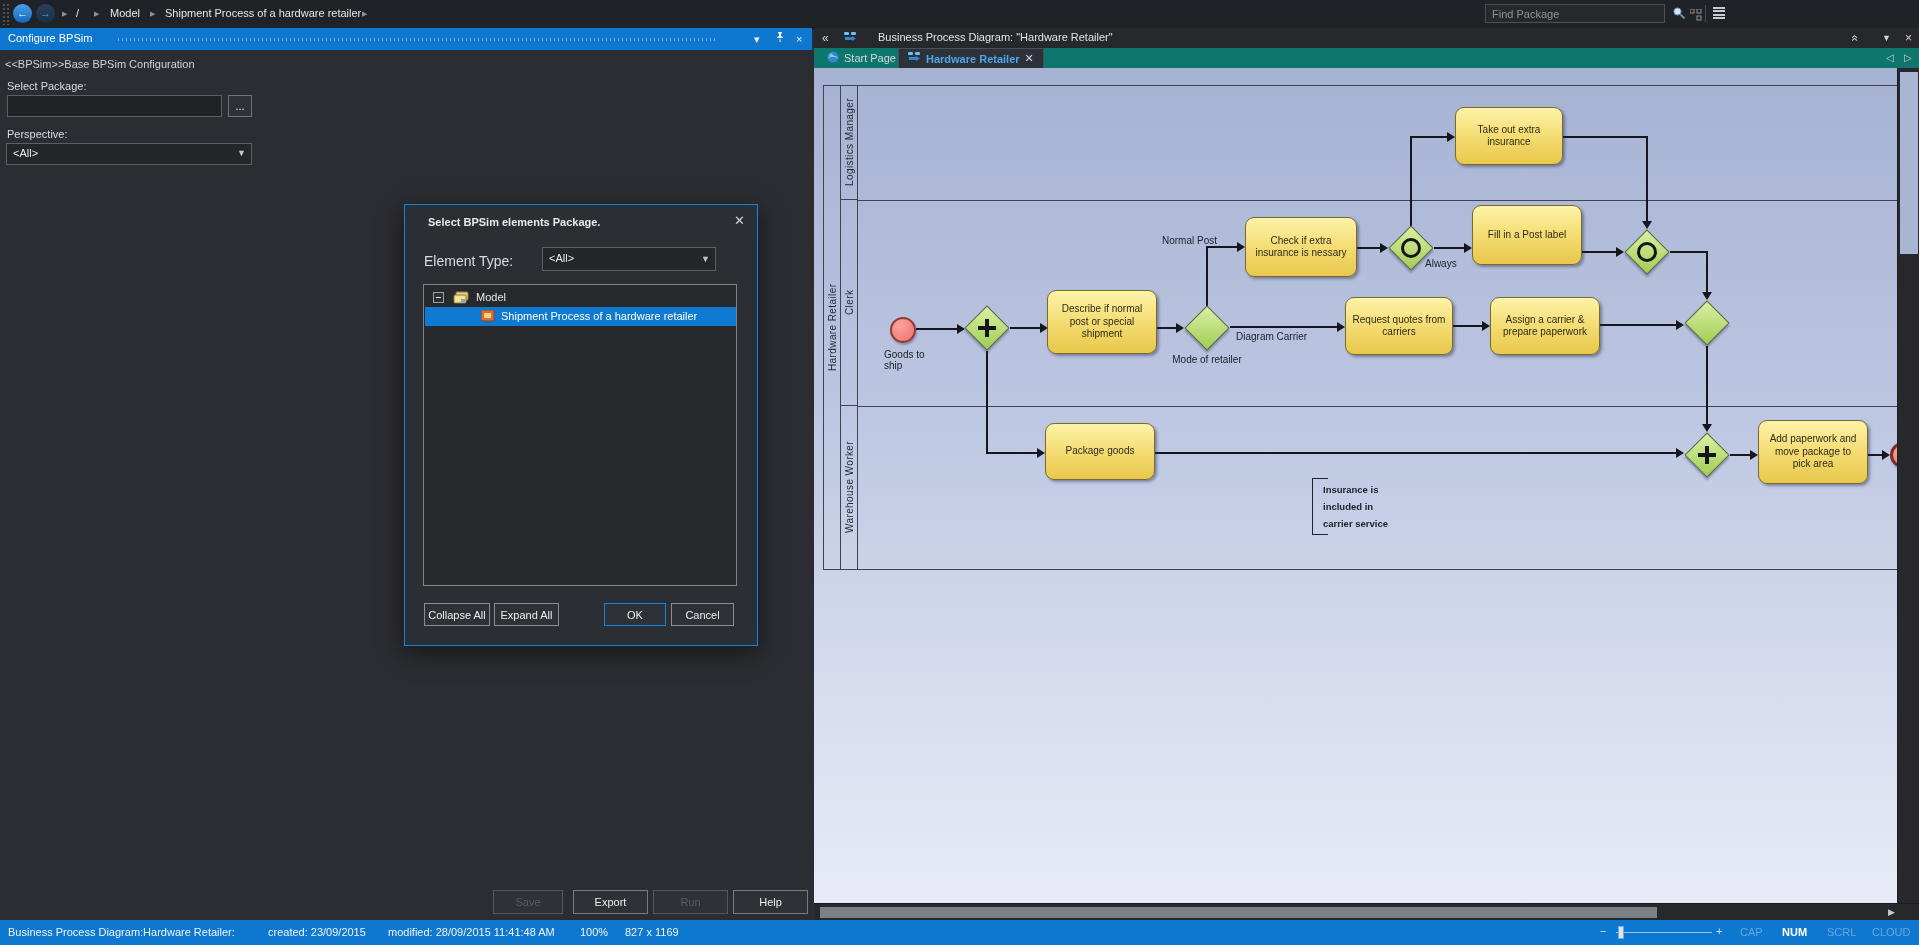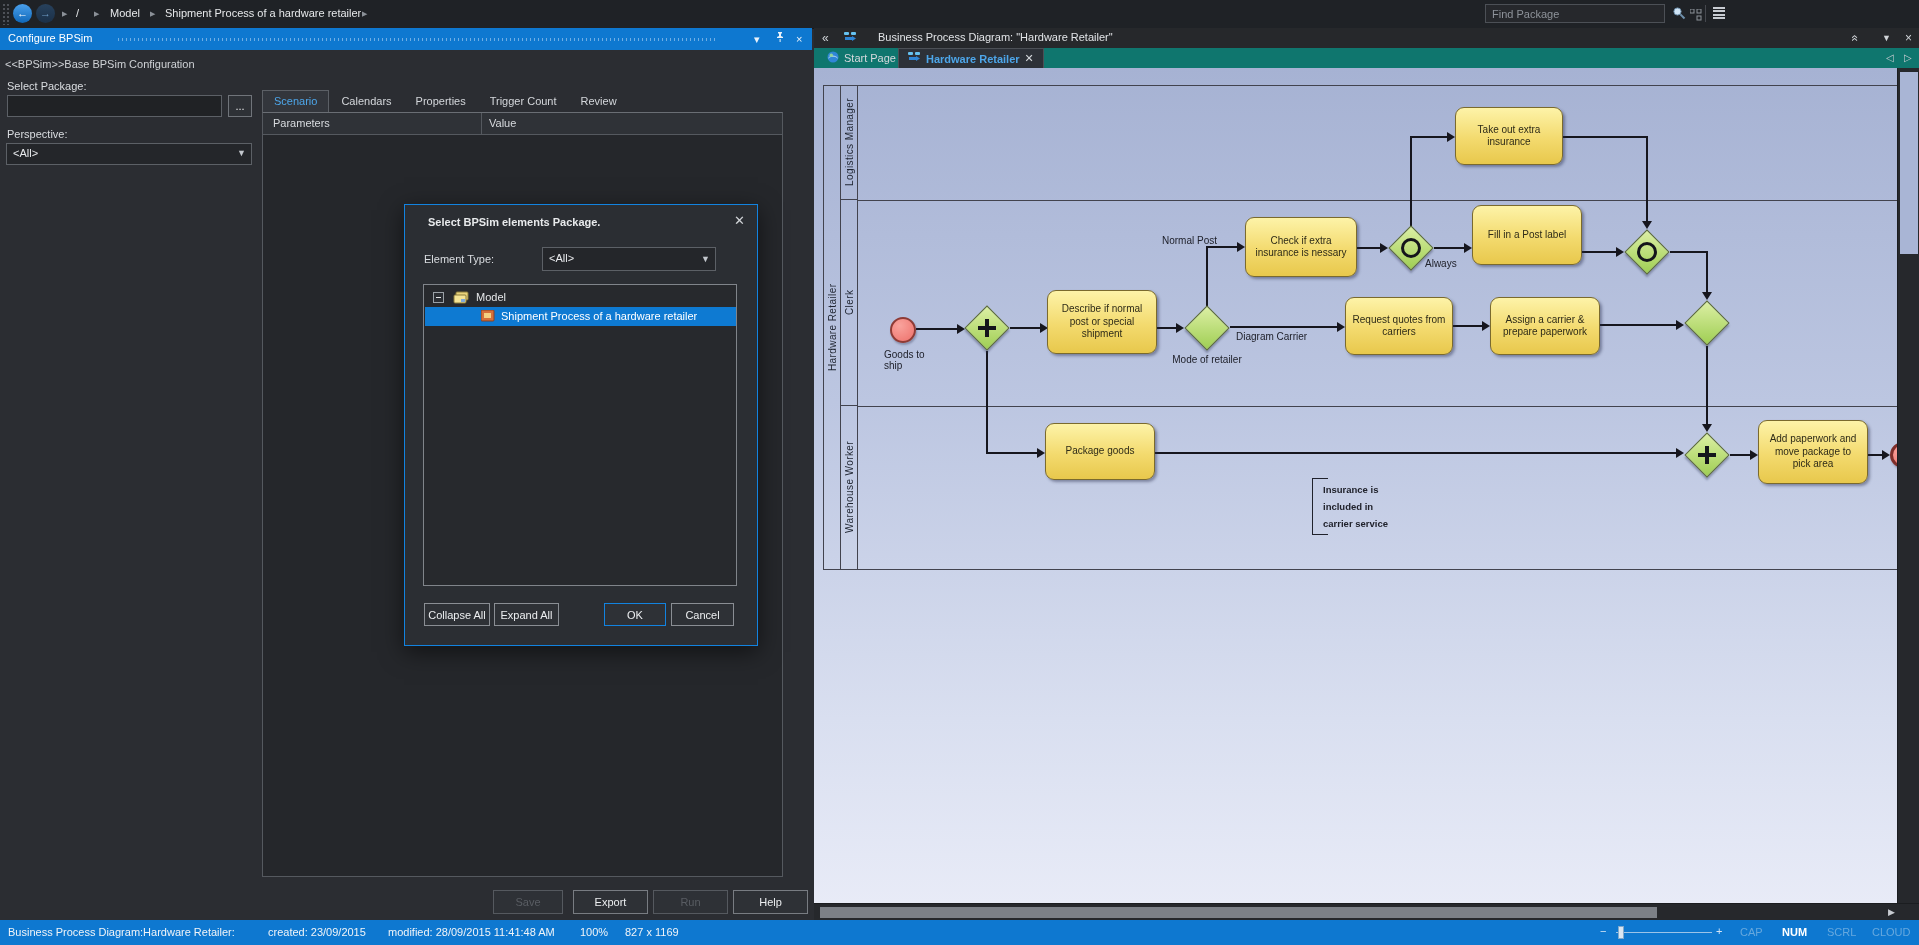--- a/index.html
+++ b/index.html
@@ -46,21 +46,21 @@
   .ptable .hd .c2{position:absolute;left:226px;top:4px;font-size:11px;color:#d8dbdf;}
   .ptable .coldiv{position:absolute;left:218px;top:0;width:1px;height:22px;background:#55595f;}
   .lbtn{position:absolute;top:862px;height:24px;background:#2e3136;border:1px solid #787c82;box-sizing:border-box;
     font-size:11px;display:flex;align-items:center;justify-content:center;color:#eceef0;}
   .lbtn.dis{color:#595d63;border-color:#55595f;}
   
   .dialog{position:absolute;left:404px;top:204px;width:352px;height:440px;background:#2b2e33;border:1px solid #1283e0;
     box-shadow:0 6px 22px rgba(0,0,0,.55);z-index:60;}
   .dialog .dtitle{position:absolute;left:23px;top:11px;font-size:11px;color:#e8eaec;font-weight:bold;}
   .dialog .dclose{position:absolute;right:12px;top:8px;color:#d2d5d9;font-size:13px;}
-  .dialog .dlabel{position:absolute;left:19px;top:48px;font-size:11px;color:#dadde1;}
+  .dialog .dlabel{position:absolute;left:19px;top:48px;font-size:14px;color:#dadde1;}
   .dtree{position:absolute;left:18px;top:79px;width:314px;height:302px;background:#27292d;border:1px solid #80848a;box-sizing:border-box;}
   .trow{position:absolute;left:1px;width:311px;height:19px;font-size:11px;color:#e4e6e8;}
   .trow.sel{background:#0e7ad2;color:#fff;}
   .expbox{position:absolute;left:8px;top:4px;width:11px;height:11px;border:1px solid #9aa0a6;background:#2b2e33;box-sizing:border-box;}
   .expbox i{position:absolute;left:2px;top:4px;width:5px;height:1px;background:#e4e6e8;}
   .dbtn{position:absolute;top:398px;height:23px;background:#2e3136;border:1px solid #8a8e94;box-sizing:border-box;
     font-size:11px;color:#eceef0;display:flex;align-items:center;justify-content:center;}
   .dbtn.def{border:1px solid #1283e0;}
   
   .dhead{position:absolute;left:814px;top:28px;width:1105px;height:20px;background:#26282b;border-bottom:1px solid #1b1d20;}
@@ -173,35 +173,21 @@
     <div class="flabel" style="left:7px;top:52px">Select Package:</div>
     <input class="tinput" style="left: 7px; top: 67px; width: 215px; height: 22px;" value="">
     <div class="sbtn" style="left:228px;top:67px;width:24px;height:22px">...</div>
 
     <div class="flabel" style="left:7px;top:100px">Perspective:</div>
     <div class="dd" style="left:6px;top:115px;width:246px;height:22px">
       <span class="val">&lt;All&gt;</span>
       <span class="car">▼</span>
     </div>
 
-    <div class="tabrow">
-      <div class="tab active">Scenario</div>
-      <div class="tab">Calendars</div>
-      <div class="tab">Properties</div>
-      <div class="tab">Trigger Count</div>
-      <div class="tab">Review</div>
-    </div>
-
-    <div class="ptable">
-      <div class="hd">
-        <span class="c1">Parameters</span>
-        <span class="c2">Value</span>
-        <span class="coldiv"></span>
-      </div>
-    </div>
+
 
     <div class="lbtn dis" style="left:493px;width:70px">Save</div>
     <div class="lbtn" style="left:573px;width:75px">Export</div>
     <div class="lbtn dis" style="left:653px;width:75px">Run</div>
     <div class="lbtn" style="left:733px;width:75px">Help</div>
   </div>
 
   <div class="dialog">
     <div class="dtitle">Select BPSim elements Package.</div>
     <div class="dclose">✕</div>

